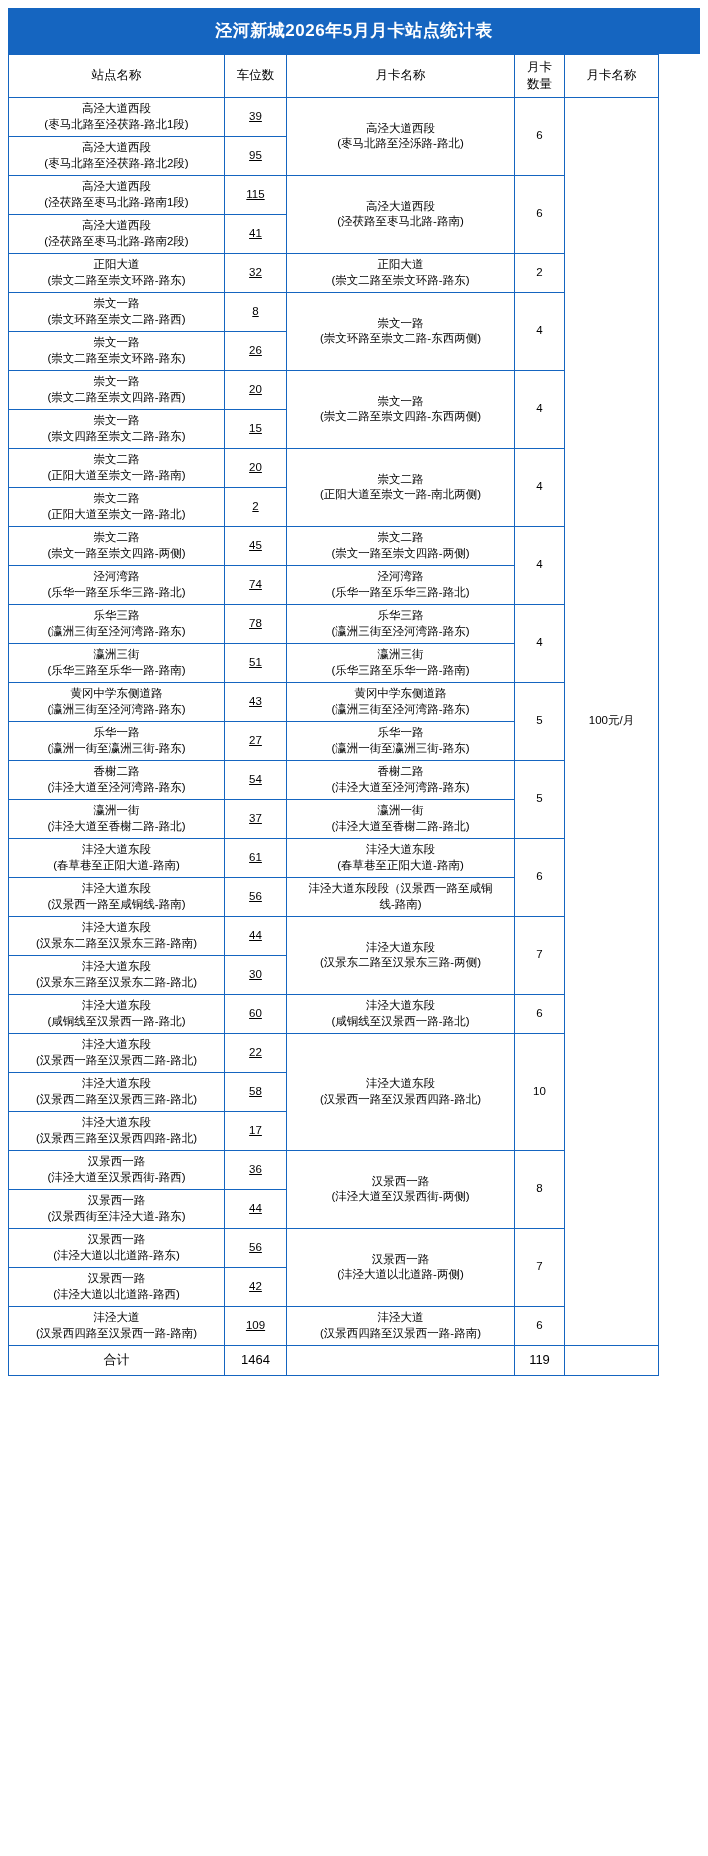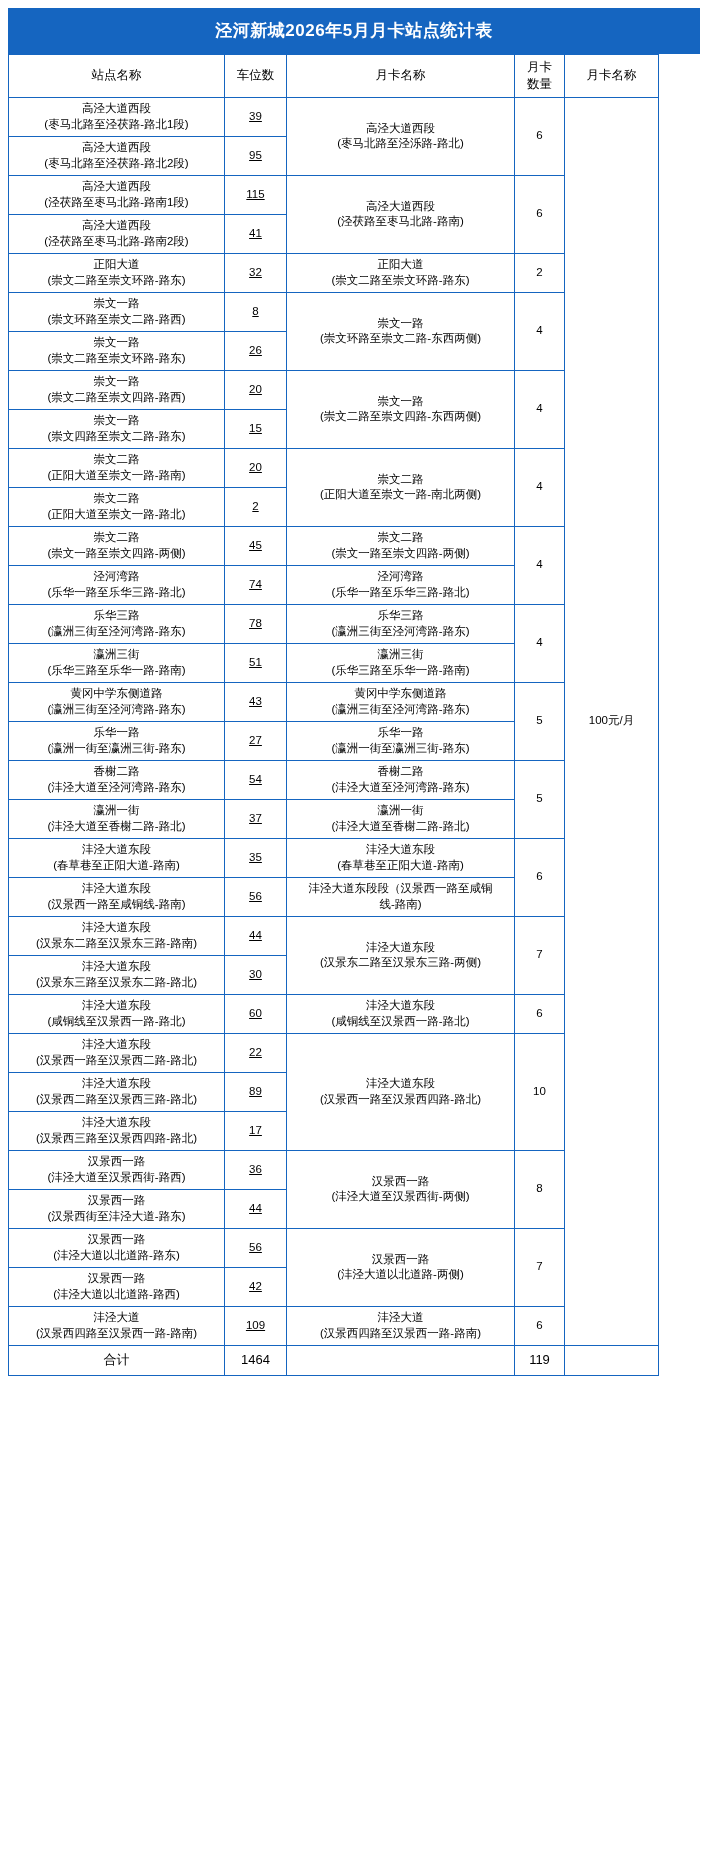--- a/index.html
+++ b/index.html
@@ -247,21 +247,21 @@
             <span class="l2">(沣泾大道至香榭二路-路北)</span>
           </td>
           <td class="num">37</td>
           <td class="card" rowspan="1"><span>瀛洲一街</span><br><span>(沣泾大道至香榭二路-路北)</span></td>
         </tr>
         <tr>
           <td class="site">
             <span class="l1">沣泾大道东段</span>
             <span class="l2">(春草巷至正阳大道-路南)</span>
           </td>
-          <td class="num">35</td>
+          <td class="num">61</td>
           <td class="card" rowspan="1"><span>沣泾大道东段</span><br><span>(春草巷至正阳大道-路南)</span></td>
           <td class="qty" rowspan="2">6</td>
         </tr>
         <tr>
           <td class="site">
             <span class="l1">沣泾大道东段</span>
             <span class="l2">(汉景西一路至咸铜线-路南)</span>
           </td>
           <td class="num">56</td>
           <td class="card" rowspan="1"><span>沣泾大道东段段（汉景西一路至咸铜</span><br><span>线-路南)</span></td>
@@ -298,21 +298,21 @@
           </td>
           <td class="num">22</td>
           <td class="card" rowspan="3"><span>沣泾大道东段</span><br><span>(汉景西一路至汉景西四路-路北)</span></td>
           <td class="qty" rowspan="3">10</td>
         </tr>
         <tr>
           <td class="site">
             <span class="l1">沣泾大道东段</span>
             <span class="l2">(汉景西二路至汉景西三路-路北)</span>
           </td>
-          <td class="num">89</td>
+          <td class="num">58</td>
         </tr>
         <tr>
           <td class="site">
             <span class="l1">沣泾大道东段</span>
             <span class="l2">(汉景西三路至汉景西四路-路北)</span>
           </td>
           <td class="num">17</td>
         </tr>
         <tr>
           <td class="site">

